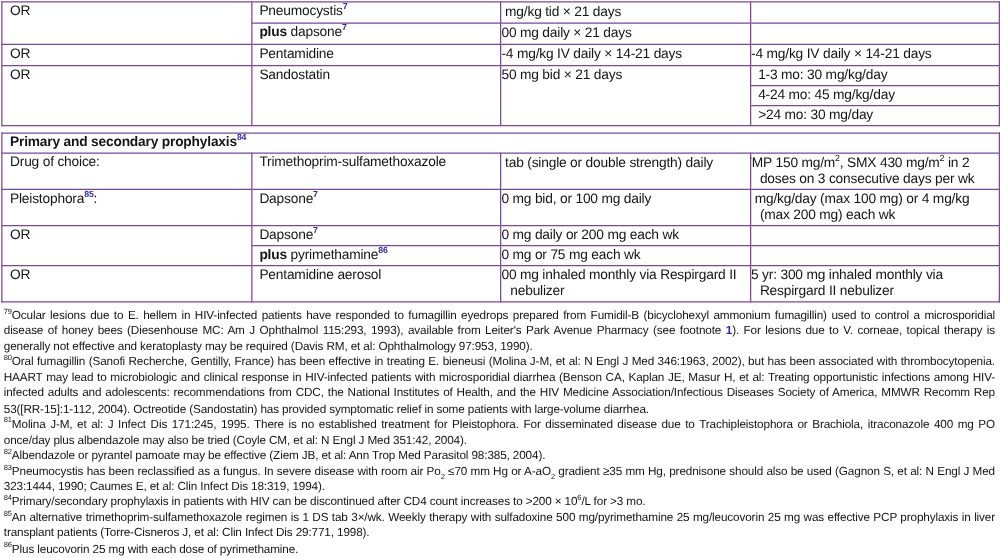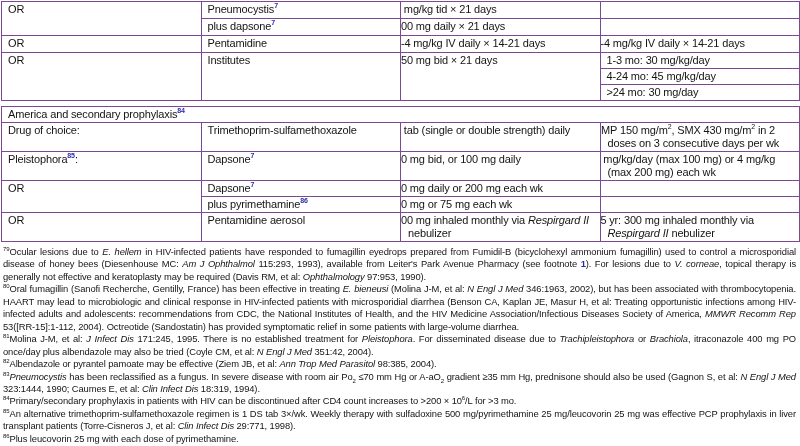--- a/index.html
+++ b/index.html
@@ -4,22 +4,22 @@
 <style>
   :root { --border:#7c4894; --ref:#2b2ba6; --ink:#141414; }
   html,body{margin:0;padding:0;background:#fff;}
   body{width:800px;height:446px;overflow:hidden;font-family:"Liberation Sans","DejaVu Sans",sans-serif;color:var(--ink);}
   .page{width:798px;padding:1px 4px 0 1px;}
   table.tbl{border-collapse:collapse;table-layout:fixed;width:798px;font-size:11px;line-height:13px;letter-spacing:-0.15px;}
   table.tbl td{border:1.5px solid var(--border);vertical-align:top;padding:1px 4px 1px 6px;overflow:hidden;}
   table.tbl col{width:199.5px;}
   .gap{height:5px;}
   .hang{padding-left:19px;text-indent:-13px;}
-  .s-b{font-weight:normal;}
-  .s-i{font-style:italic;}
+  .s-b{font-weight:bold;}
+  .s-i{}
   .s-sup{font-size:0.64em;vertical-align:super;line-height:0;}
   .s-sub{font-size:0.64em;vertical-align:sub;line-height:0;}
   .c-ref{color:var(--ref);font-weight:bold;}
   .fns{font-size:9.4px;line-height:12.45px;text-align:justify;padding:4px 3px 0 2px;letter-spacing:-0.1px;}
   .fn{margin:0;}
 </style>
 </head>
 <body>
 
 <div class="page">
@@ -44,21 +44,21 @@
         <td></td>
       </tr>
       <tr style="height:17px">
         <td><span>OR</span></td>
         <td><span>Pentamidine</span></td>
         <td class="hang"><span>3-4 mg/kg IV daily × 14-21 days</span></td>
         <td class="hang"><span>3-4 mg/kg IV daily × 14-21 days</span></td>
       </tr>
       <tr style="height:14px">
         <td rowspan="3"><span>OR</span></td>
-        <td rowspan="3"><span>Institutes</span></td>
+        <td rowspan="3"><span>Sandostatin</span></td>
         <td rowspan="3" class="hang"><span>750 mg bid × 21 days</span></td>
         <td><span>1-3 mo: 30 mg/kg/day</span></td>
       </tr>
       <tr style="height:15px">
         <td><span>4-24 mo: 45 mg/kg/day</span></td>
       </tr>
       <tr style="height:14px">
         <td><span>&gt;24 mo: 30 mg/day</span></td>
       </tr>
     </tbody>
@@ -68,21 +68,21 @@
 
   <table class="tbl">
     <colgroup>
         <col>
         <col>
         <col>
         <col>
       </colgroup>
     <tbody>
       <tr style="height:14px">
-        <td colspan="4"><span class="s-b">America and secondary prophylaxis</span><span class="s-sup c-ref">84</span></td>
+        <td colspan="4"><span class="s-b">Primary and secondary prophylaxis</span><span class="s-sup c-ref">84</span></td>
       </tr>
       <tr style="height:28px">
         <td><span>Drug of choice:</span></td>
         <td><span>Trimethoprim-sulfamethoxazole</span></td>
         <td class="hang"><span>1 tab (single or double strength) daily</span></td>
         <td class="hang"><span>TMP 150 mg/m</span><span class="s-sup">2</span><span>, SMX 430 mg/m</span><span class="s-sup">2</span><span> in 2 doses on 3 consecutive days per wk</span></td>
       </tr>
       <tr style="height:26px">
         <td><span>Pleistophora</span><span class="s-sup c-ref">85</span><span>:</span></td>
         <td><span>Dapsone</span><span class="s-sup c-ref">7</span></td>

